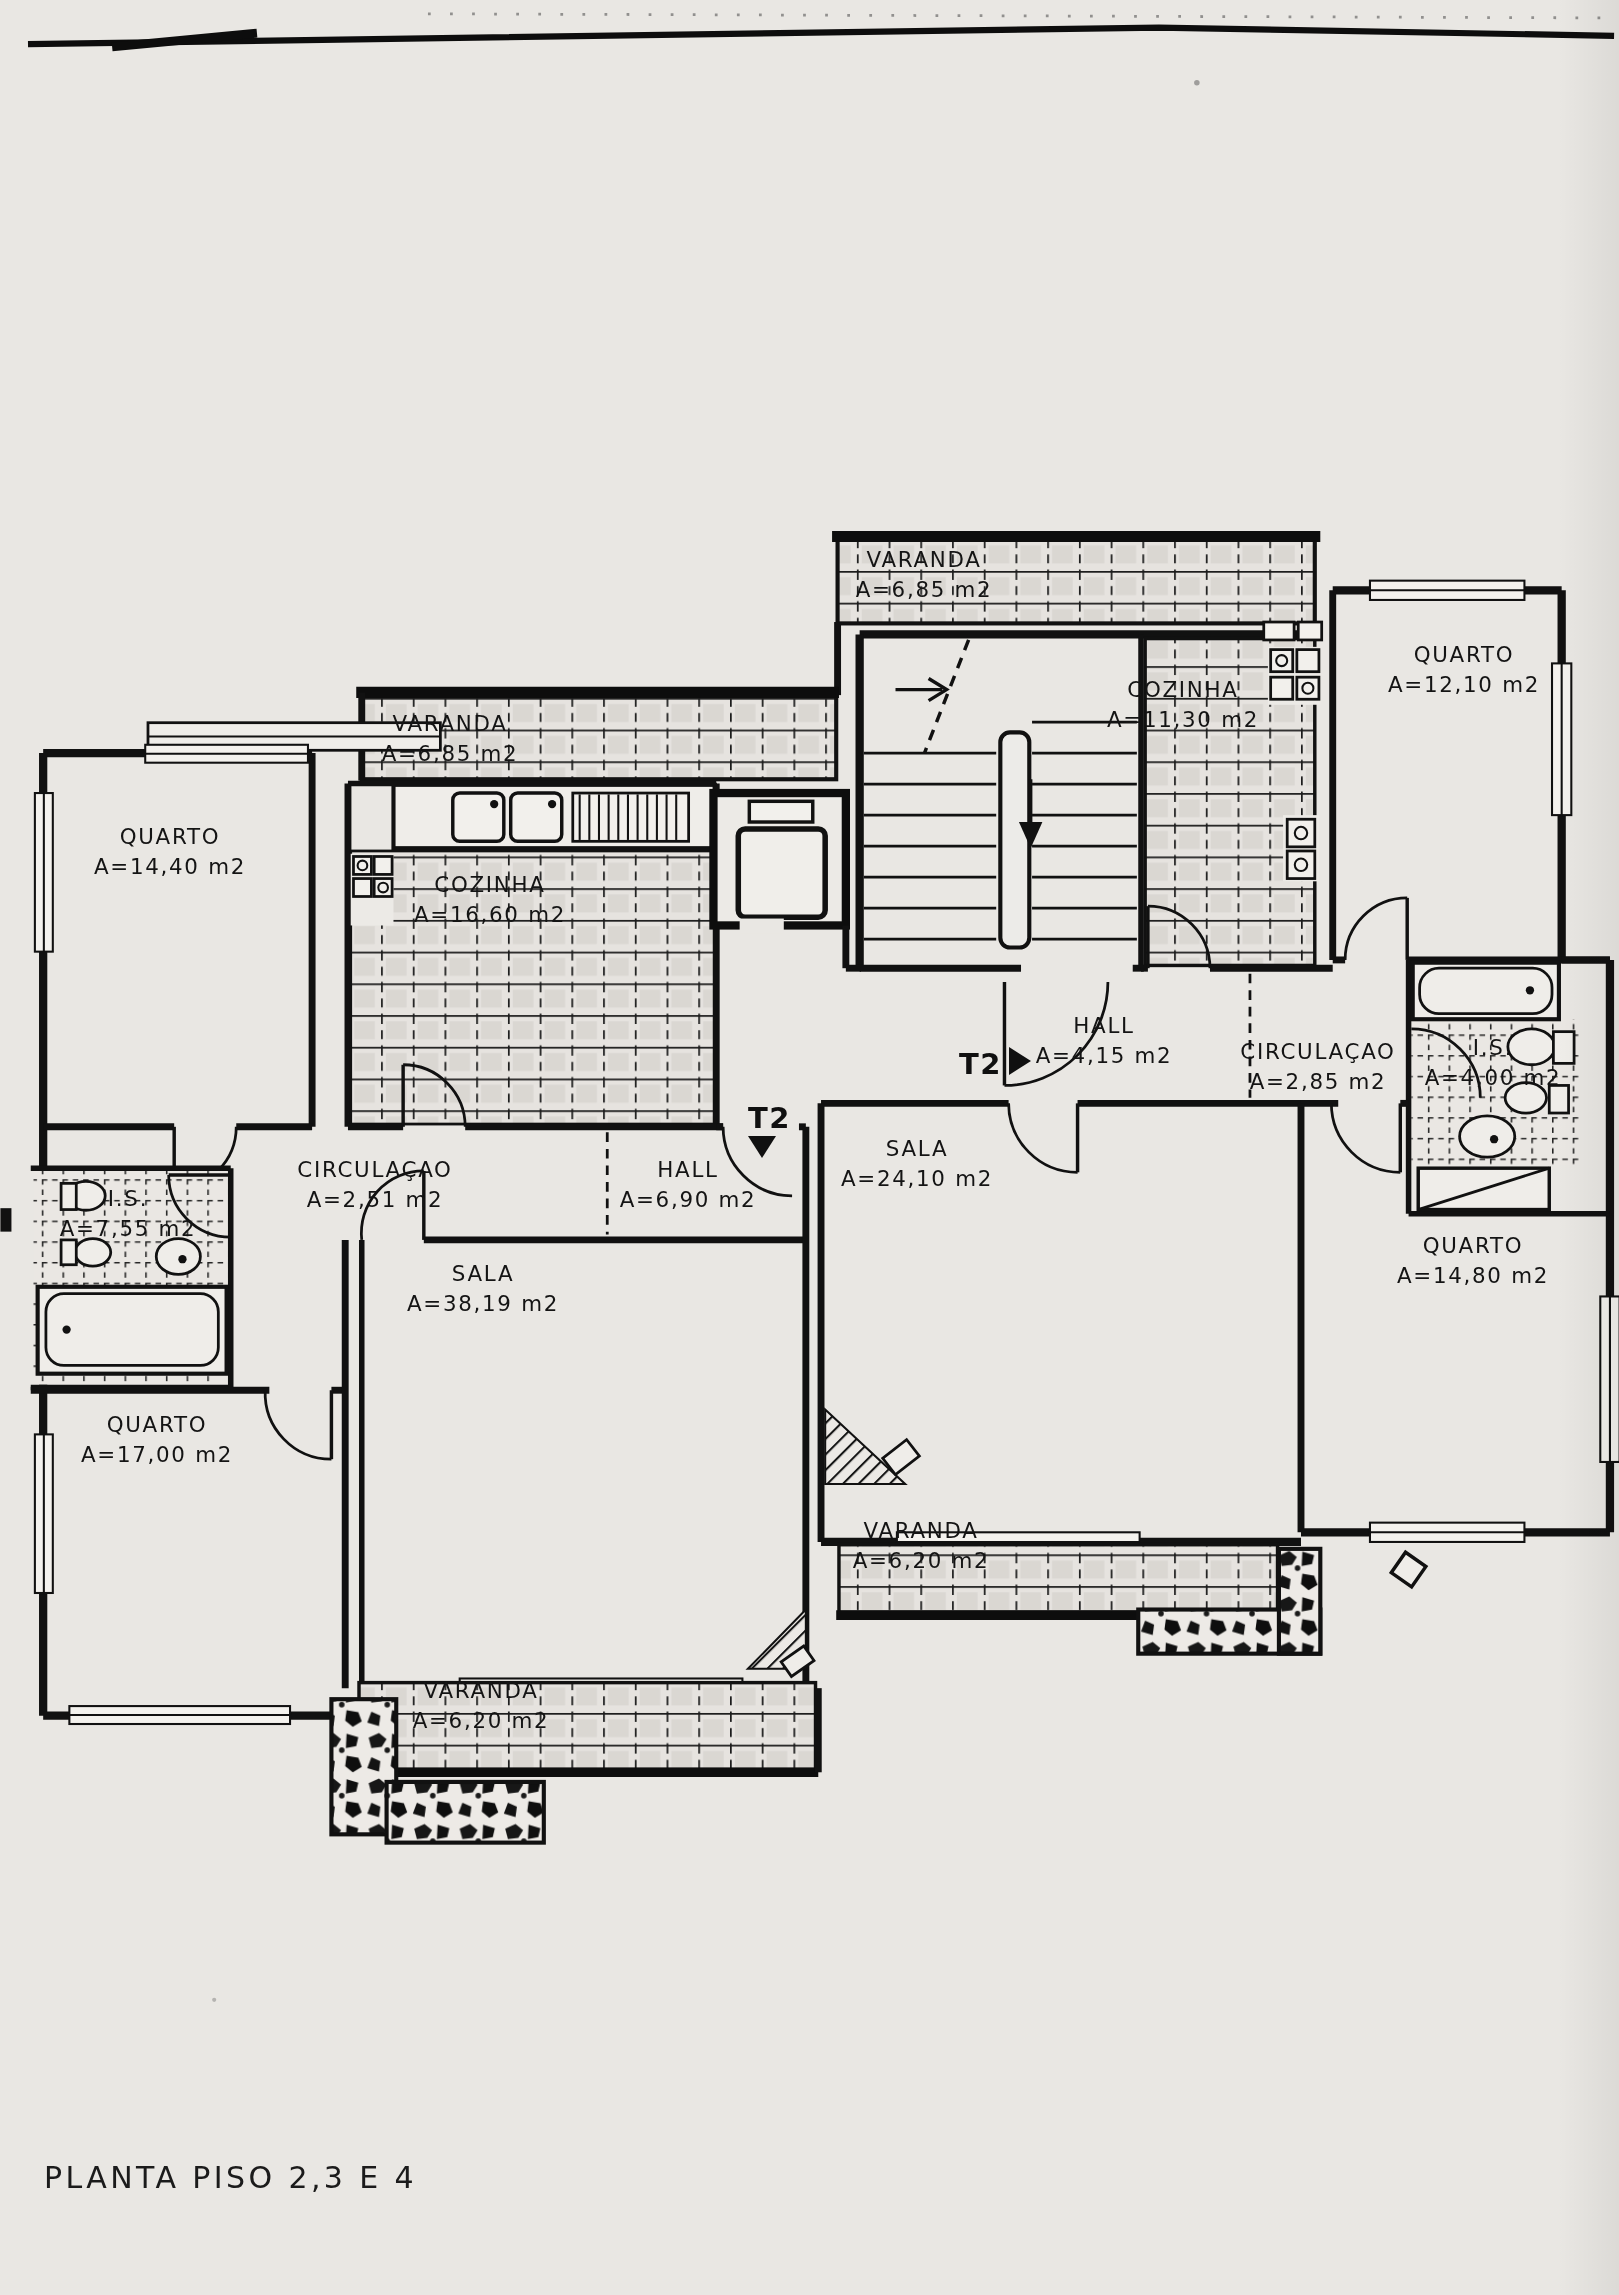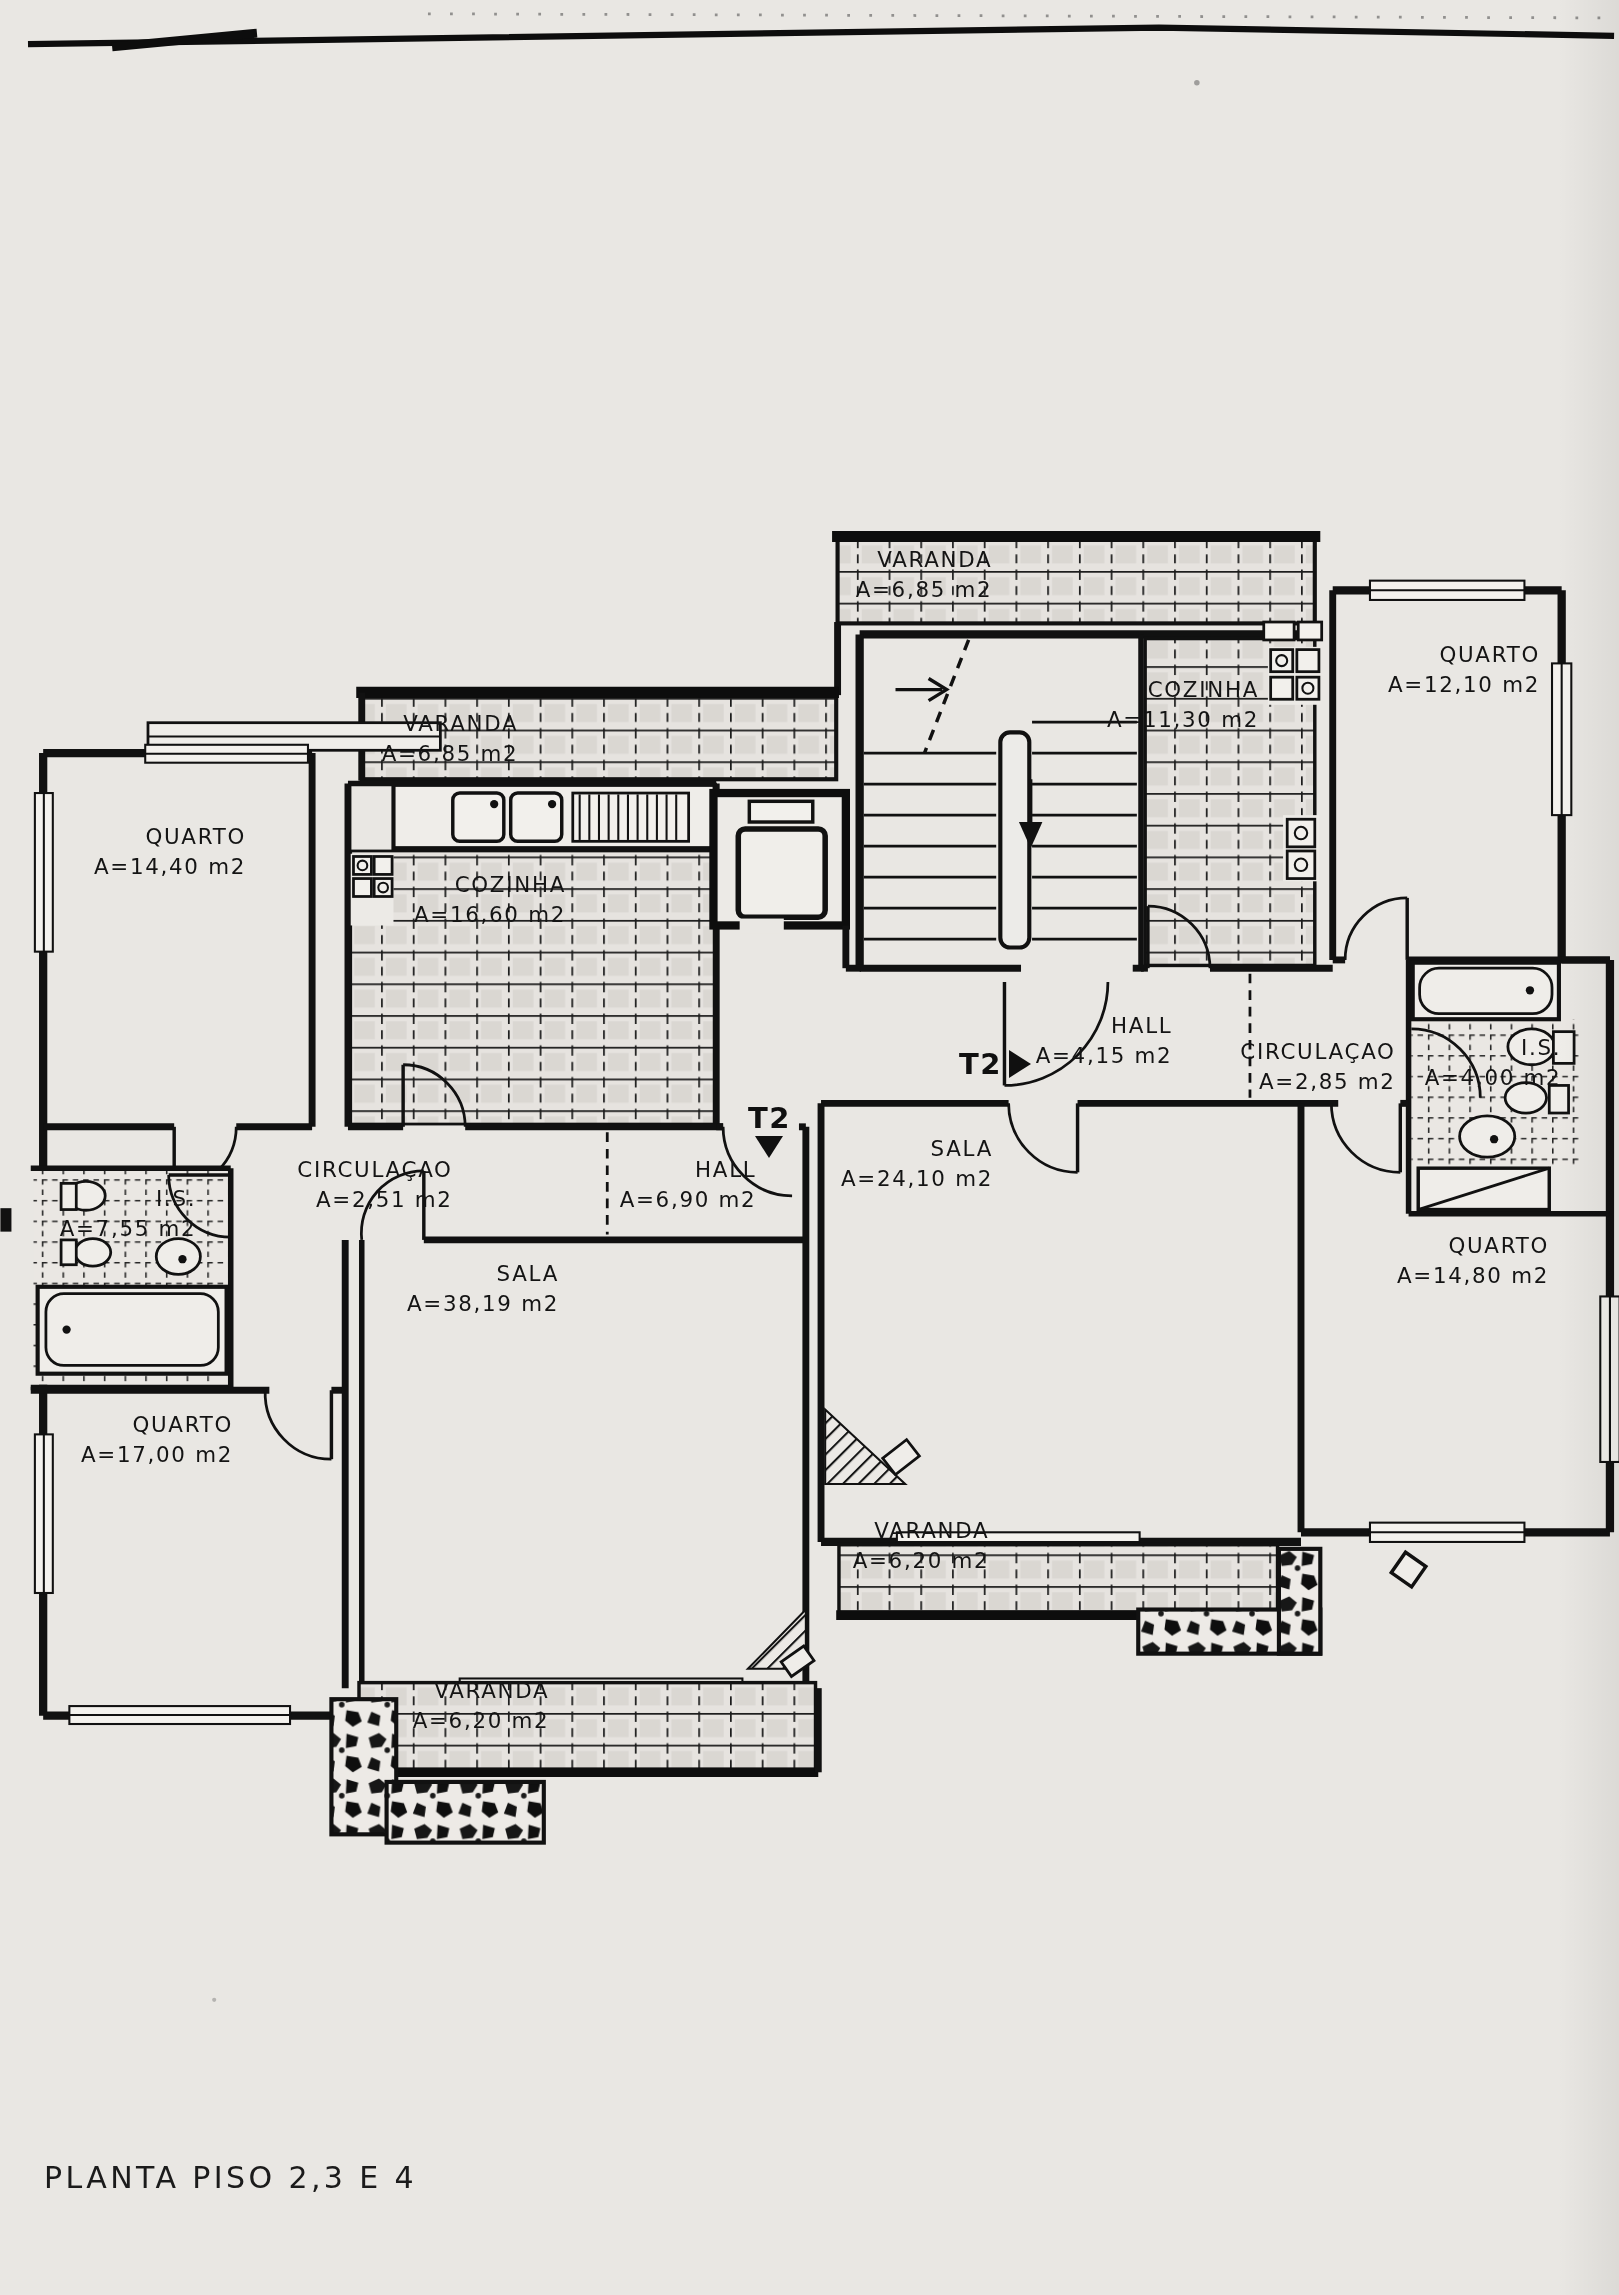--- a/index.html
+++ b/index.html
@@ -1,25 +1,25 @@
 <!DOCTYPE html>
 <html style="font-size:11px"><head>
 <meta charset="utf-8">
 <style>
   html,body{margin:0;padding:0;background:#d8d6d2;}
   .page{position:relative;width:1620px;height:2295px;background:#e9e7e3;overflow:hidden;
         font-family:"DejaVu Sans",sans-serif;color:#161616;}
   .page::after{content:"";position:absolute;top:0;right:0;width:62px;height:100%;
         background:linear-gradient(to right,rgba(0,0,0,0),rgba(0,0,0,0.06));pointer-events:none;}
   svg{position:absolute;left:0;top:0;}
-  .rlabel{position:absolute;transform:translateX(-50%);text-align:right;white-space:nowrap;
+  .rlabel{position:absolute;transform:translateX(-50%);text-align:center;white-space:nowrap;
         font-size:21.4px;letter-spacing:1.7px;line-height:30px;color:#141414;}
   .rlabel .nm,.rlabel .ar{display:block;}
   .unit-marker{position:absolute;font-size:29px;font-weight:bold;letter-spacing:1.4px;color:#101010;
-        display:flex;align-items:center;gap:7px;}
+        display:flex;align-items:flex-start;gap:7px;}
   .unit-marker.vert{flex-direction:column;gap:1.4px;}
   .tri-right{width:0;height:0;border-top:14px solid transparent;border-bottom:14px solid transparent;
         border-left:22px solid #101010;}
   .tri-down{width:0;height:0;border-left:14px solid transparent;border-right:14px solid transparent;
         border-top:22px solid #101010;}
   .plan-title{position:absolute;left:44px;top:2135px;font-size:30px;letter-spacing:3.4px;color:#1b1b1b;margin-top:25px;}
 </style>
 </head>
 <body>
 

